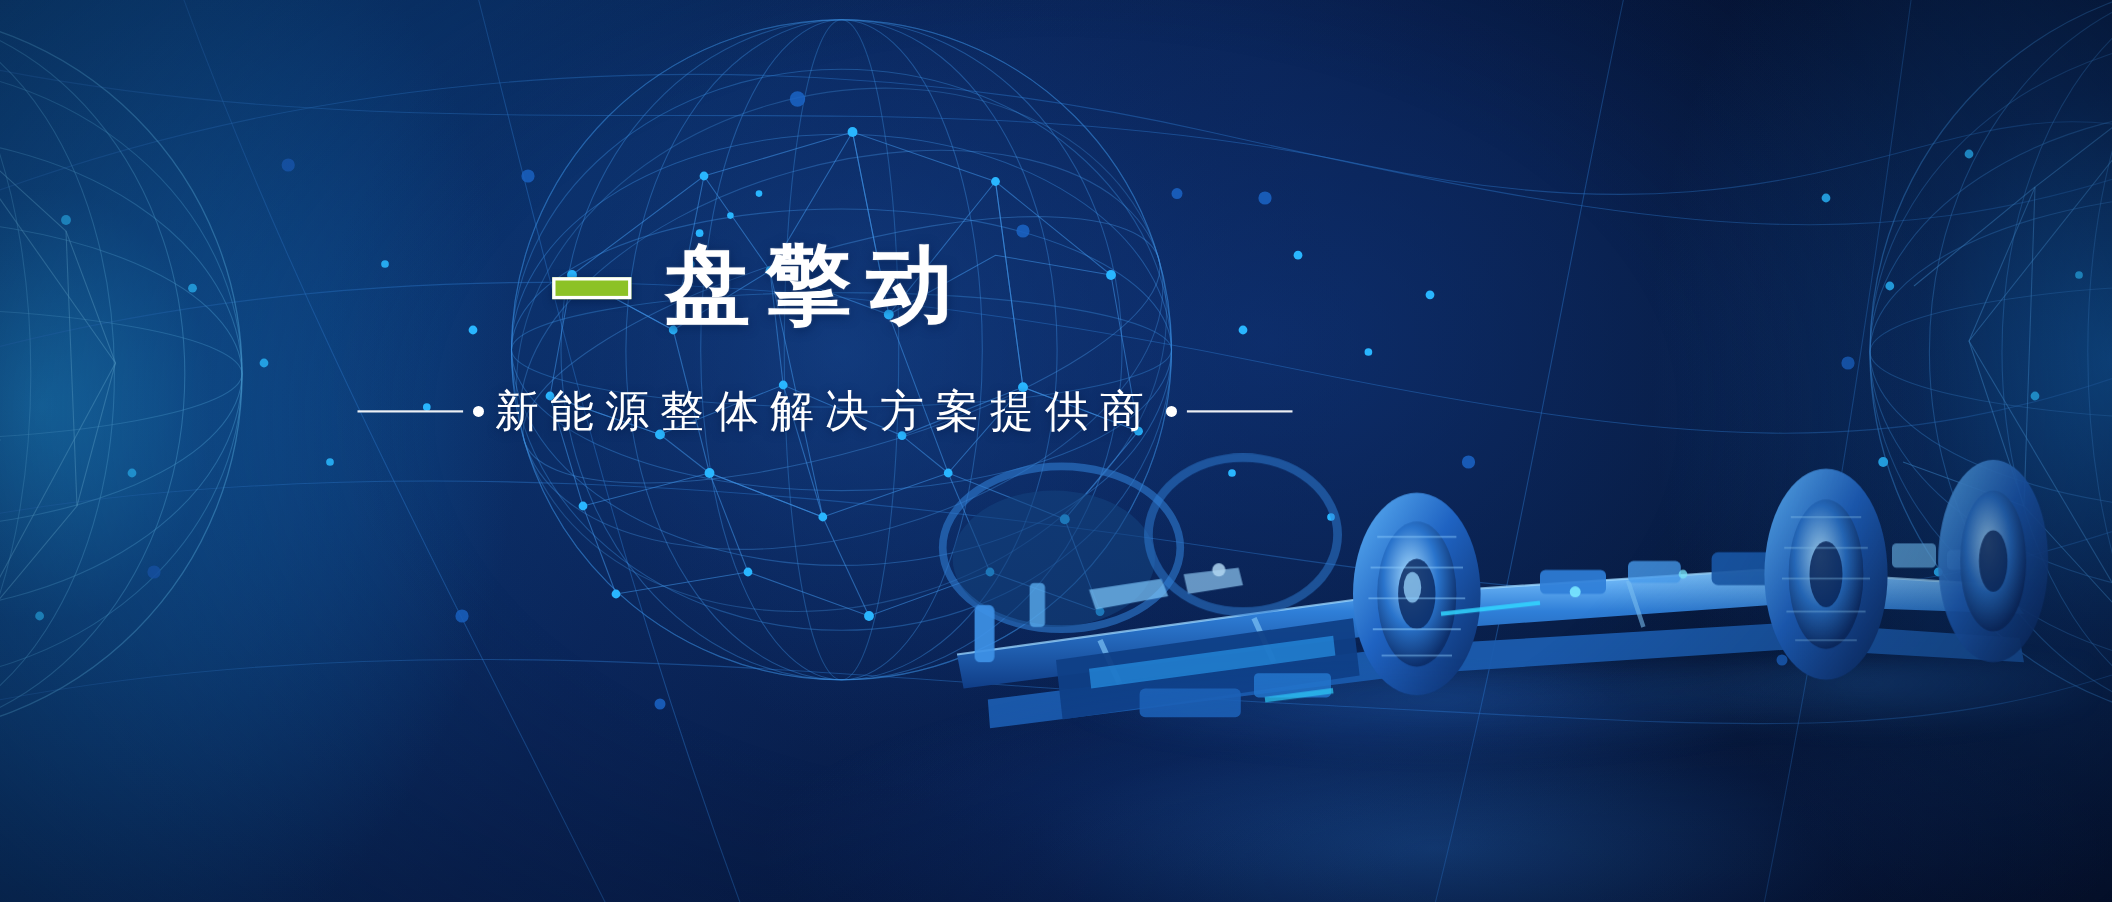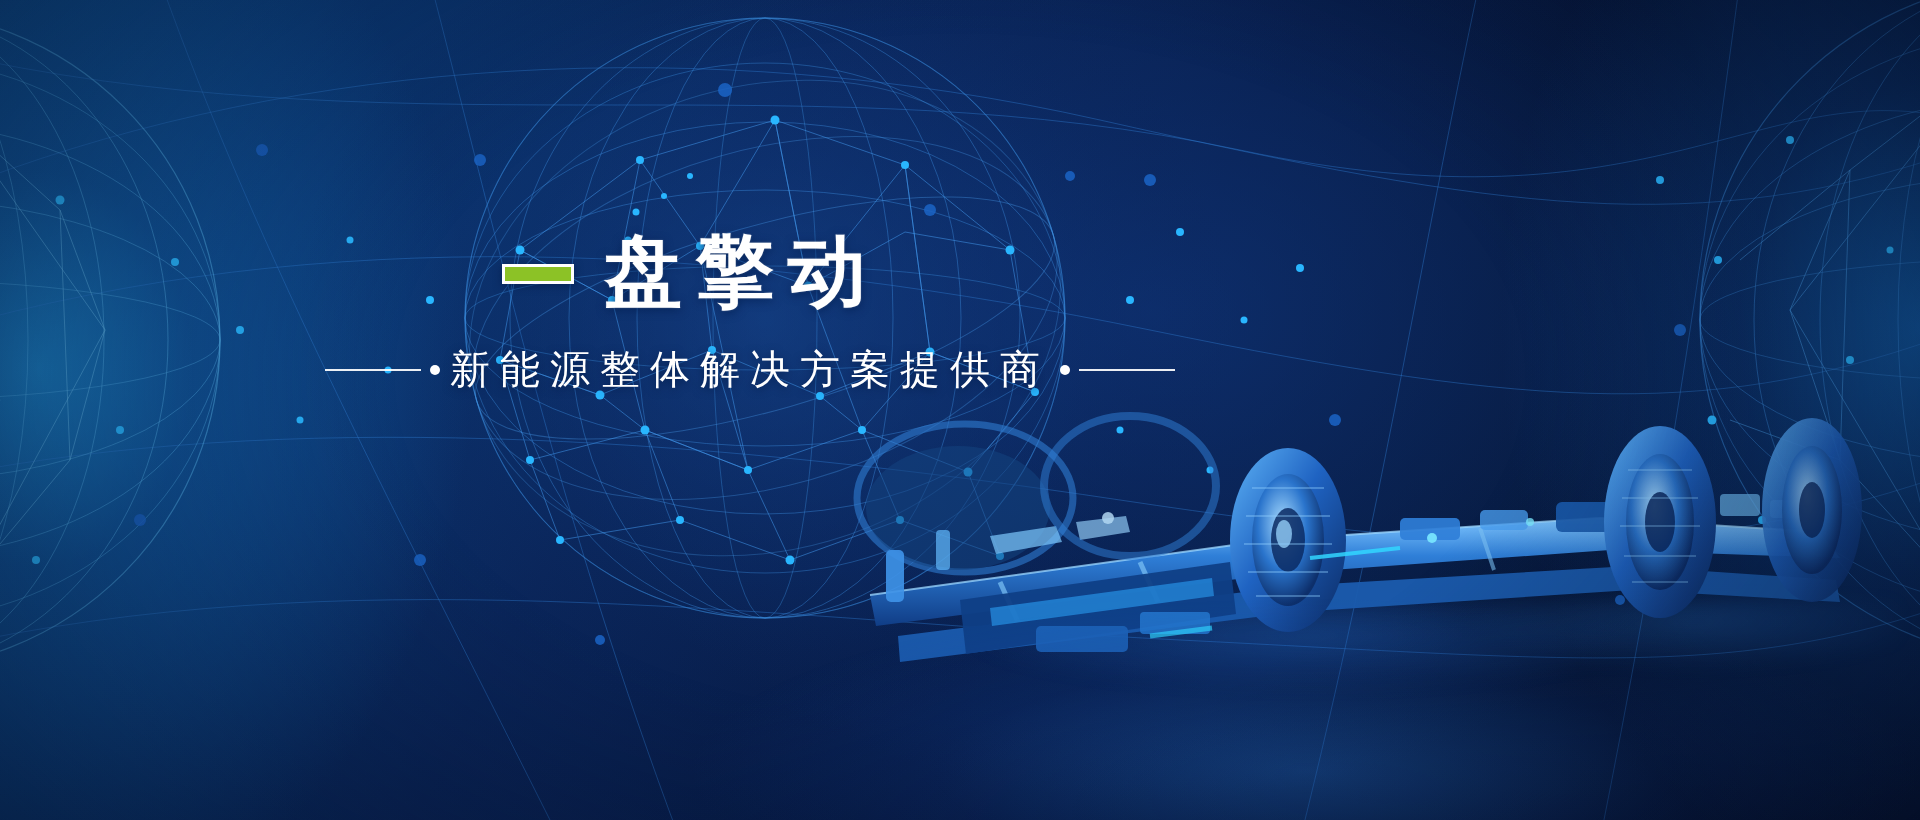--- a/index.html
+++ b/index.html
@@ -45,21 +45,21 @@
     left:880px; top:600px; width:1020px; height:180px;
     background: radial-gradient(ellipse 500px 80px at 42% 20%, rgba(45,130,235,0.30), rgba(0,0,0,0) 70%),
                 radial-gradient(ellipse 330px 70px at 80% 12%, rgba(50,140,240,0.26), rgba(0,0,0,0) 70%);
     filter: blur(8px);
     pointer-events:none;
   }
 
   
   .textblock{
     position:absolute;
-    left:0; top:232px; width:1500px;
+    left:0; top:220px; width:1500px;
     text-align:left;
     z-index:40;
   }
 
   .headline{
     display:flex;
     align-items:center;
     justify-content:center;
     gap:0;
     white-space:nowrap;
@@ -81,21 +81,21 @@
     width:72px; height:20px;
     margin-right:30px;
     margin-top:6px;
     background:#8cc226;
     border:3px solid #ffffff;
     box-shadow:0 2px 8px rgba(0,25,70,0.6);
     flex:none;
   }
 
   .subline{
-    margin-top:32px;
+    margin-top:48px;
     display:flex;
     align-items:center;
     justify-content:center;
     gap:10px;
   }
   .deco{ display:flex; align-items:center; gap:9px; }
   .deco .bar{
     display:block; width:96px; height:2px; background:#ffffff; opacity:.92;
   }
   .deco .dot{

